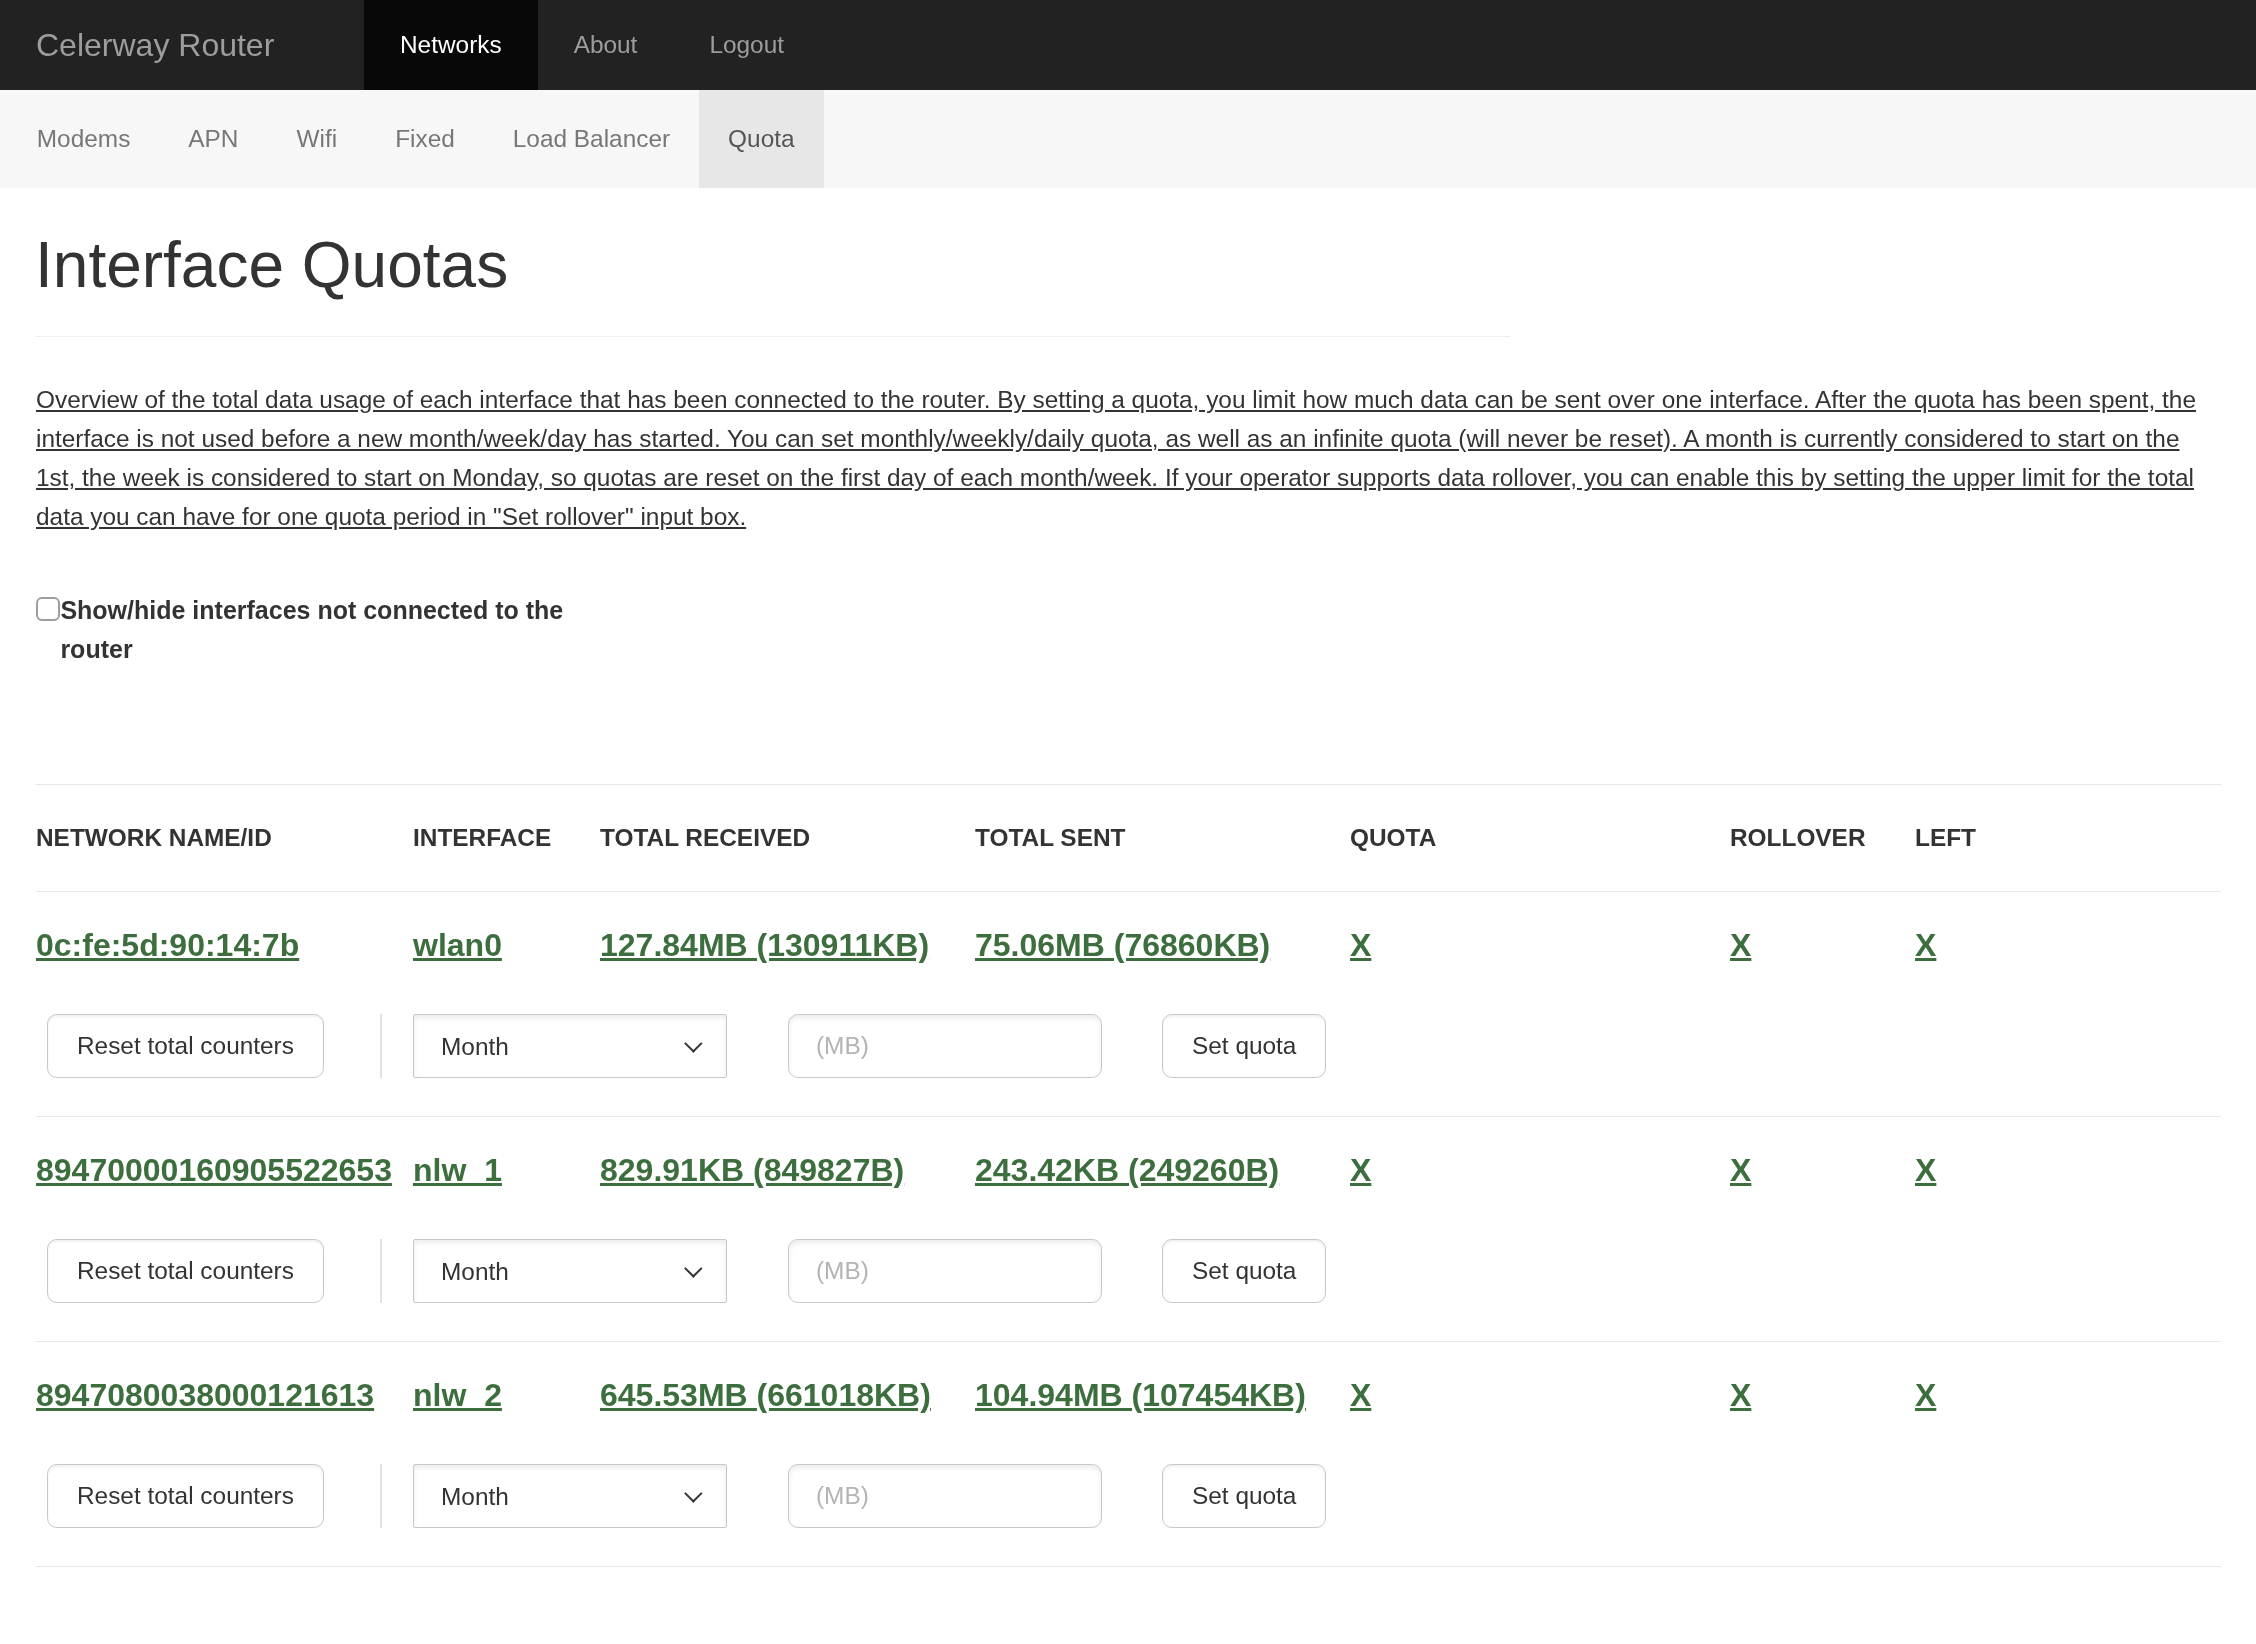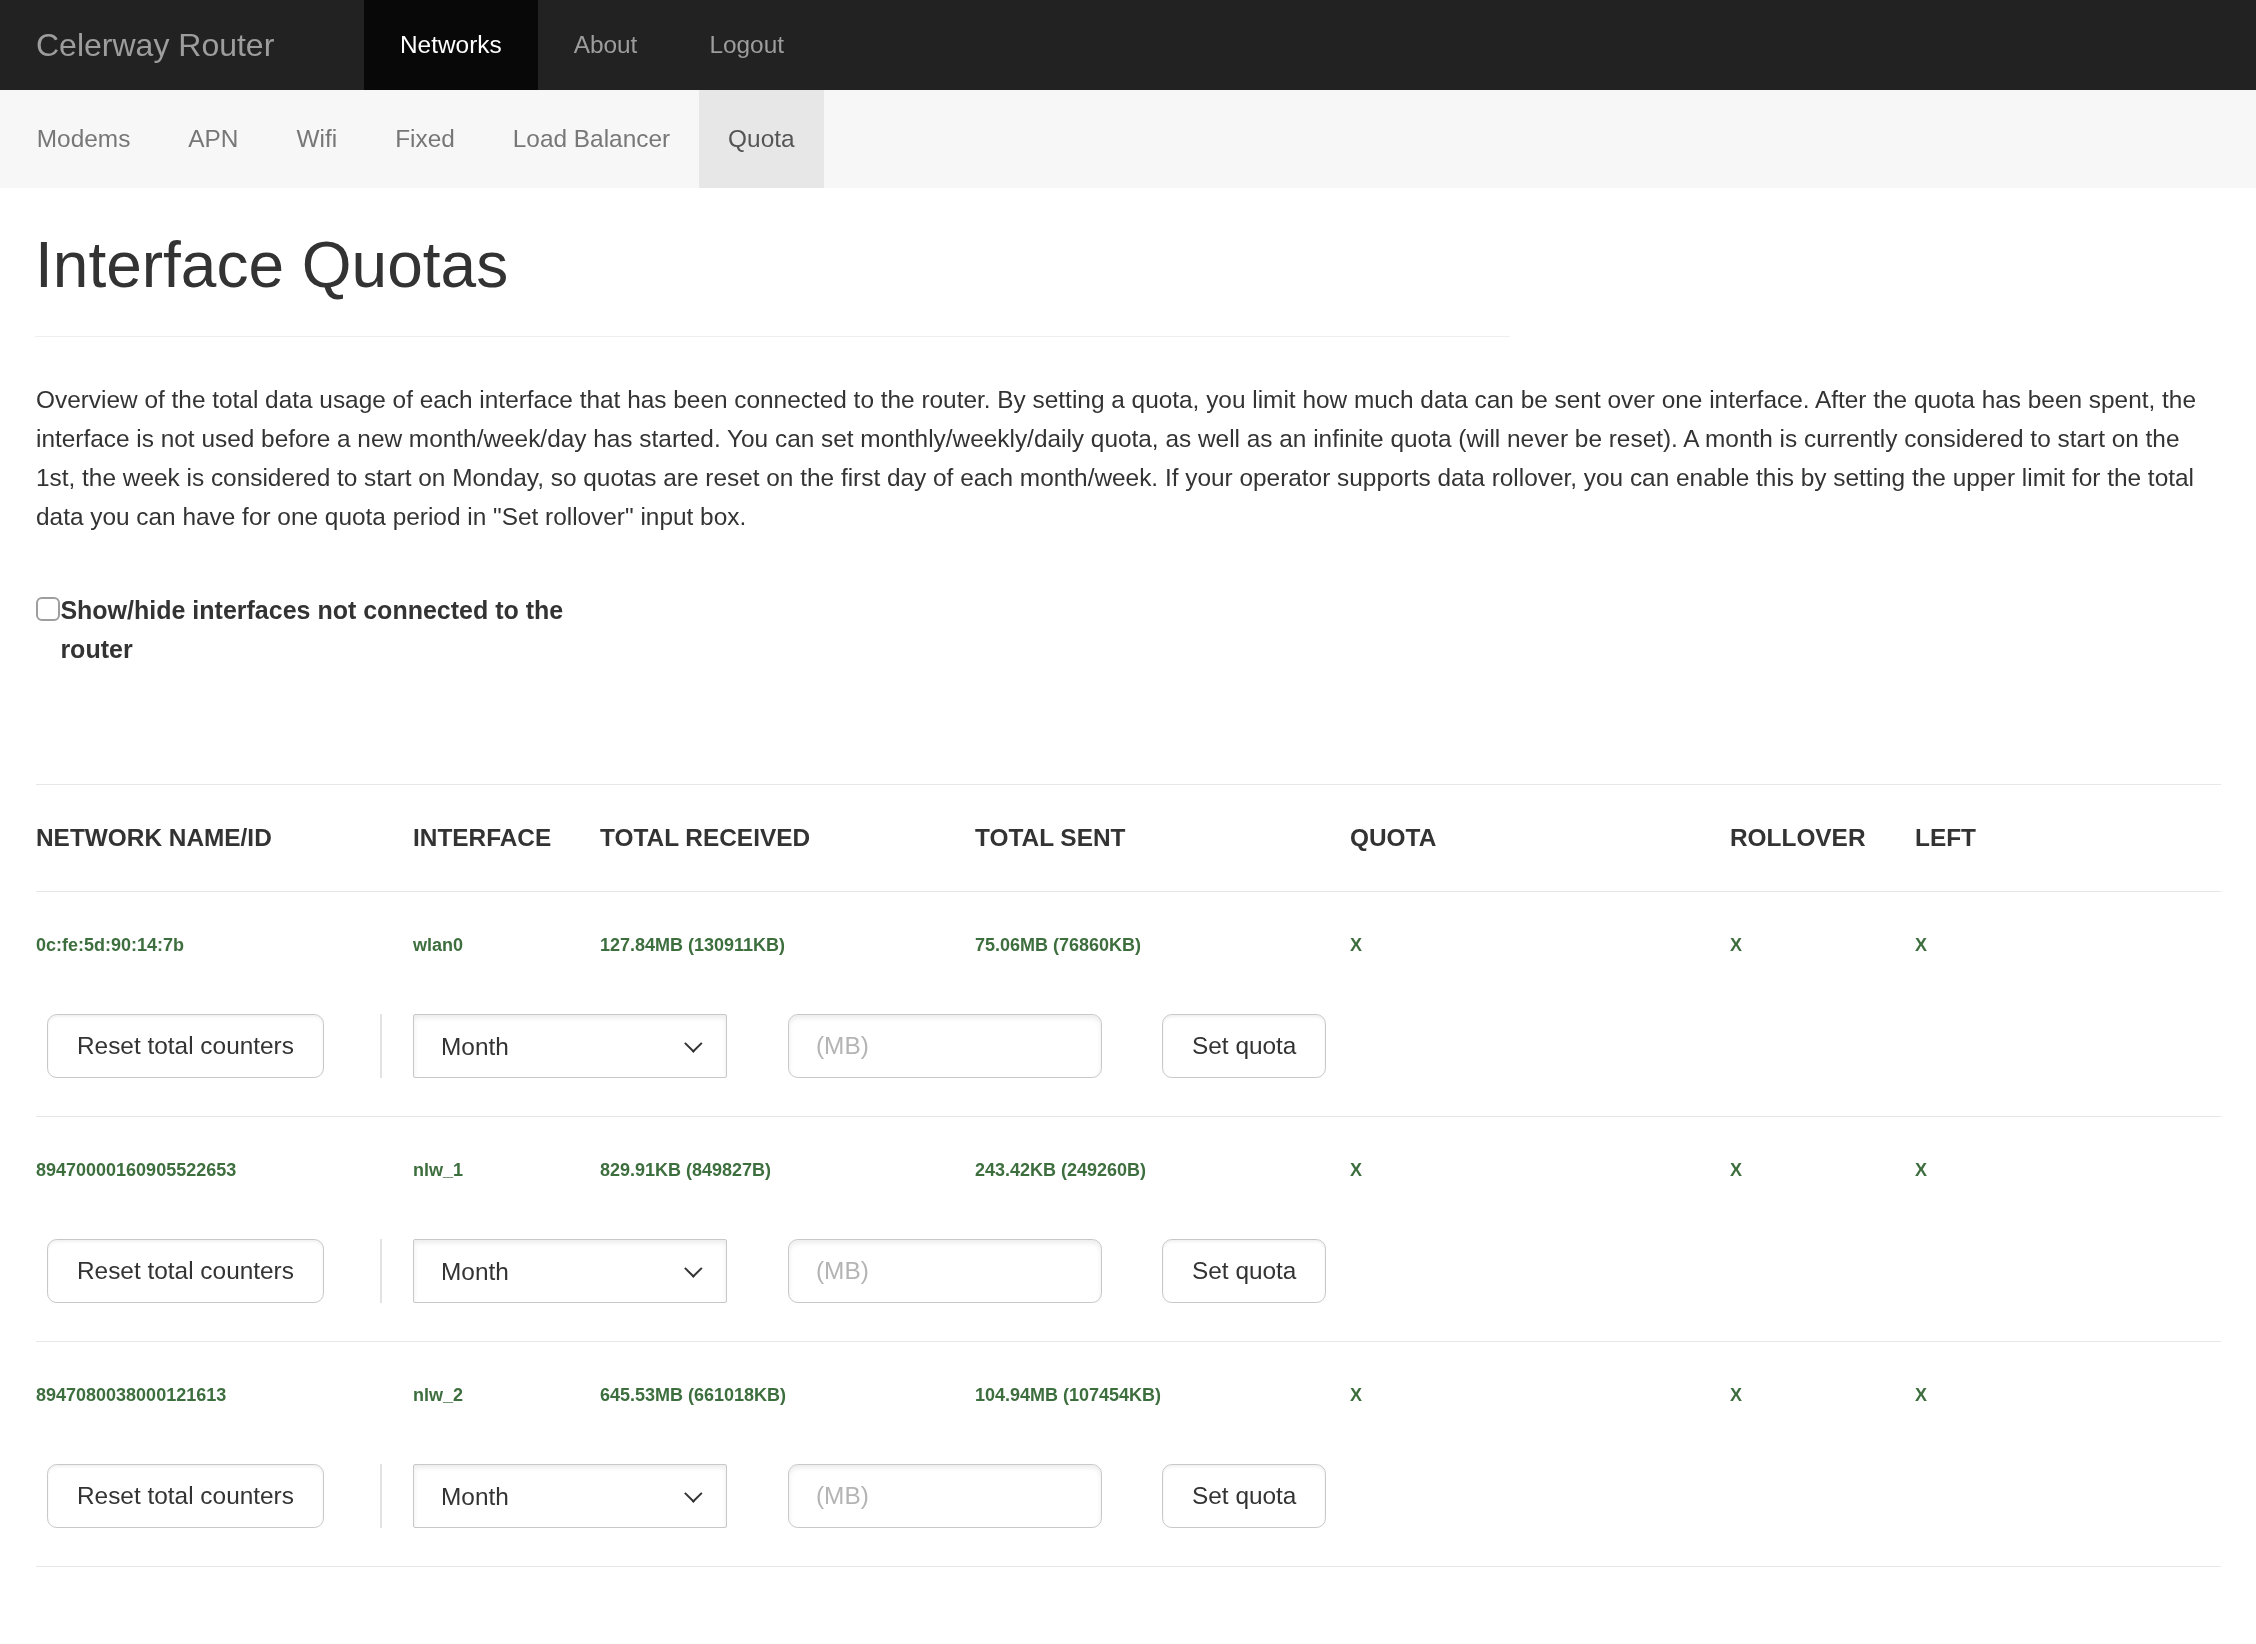--- a/index.html
+++ b/index.html
@@ -48,20 +48,21 @@
   }
   .page-title {
     font-size: 64px; font-weight: 400; color: #333333;
     margin: 0; padding-top: 41px; line-height: 72px;
     letter-spacing: 0;
   }
   .page-description {
     margin: 43px 0 0 0;
     font-size: 24.4px; line-height: 39px; color: #333333;
     max-width: 2185px;
+    text-decoration: underline;
   }
   
   .showhide-row { margin-top: 55px; display: flex; align-items: flex-start; }
   .showhide-checkbox {
     appearance: none; -webkit-appearance: none;
     width: 24.4px; height: 24.4px; margin: 5.9px 0 0 0;
     border: 2px solid #9e9e9e; border-radius: 5.9px;
     background: #ffffff; cursor: pointer;
   }
   .showhide-label {
@@ -75,21 +76,21 @@
     grid-template-columns: 377px 187px 375px 375px 380px 185px 1fr;
     align-items: baseline;
   }
   .table-header-row {
     border-top: 1px solid #e7e7e7;
     border-bottom: 1px solid #e7e7e7;
     padding: 39px 0;
   }
   .th { font-size: 24.4px; font-weight: bold; color: #333333; }
   .row-group { border-bottom: 1px solid #e7e7e7; padding: 39px 0 38px 0; }
-  .cell-green { font-size: 18px; font-weight: bold; color: #3d6e3e; line-height: 29px; }
+  .cell-green { font-size: 32px; font-weight: bold; color: #3d6e3e; line-height: 29px; text-decoration: underline; }
   .controls { position: relative; height: 64px; margin-top: 54px; }
   .btn {
     position: absolute; top: 0; height: 64px;
     background: #ffffff; border: 1px solid #c8c8c8; border-radius: 9.8px;
     font-family: "Liberation Sans", sans-serif;
     font-size: 24.4px; color: #333333; padding: 0 29px;
     box-shadow: inset 0 2px 2.9px rgba(0,0,0,0.06);
     cursor: pointer;
   }
   .reset-btn { left: 11px; }

